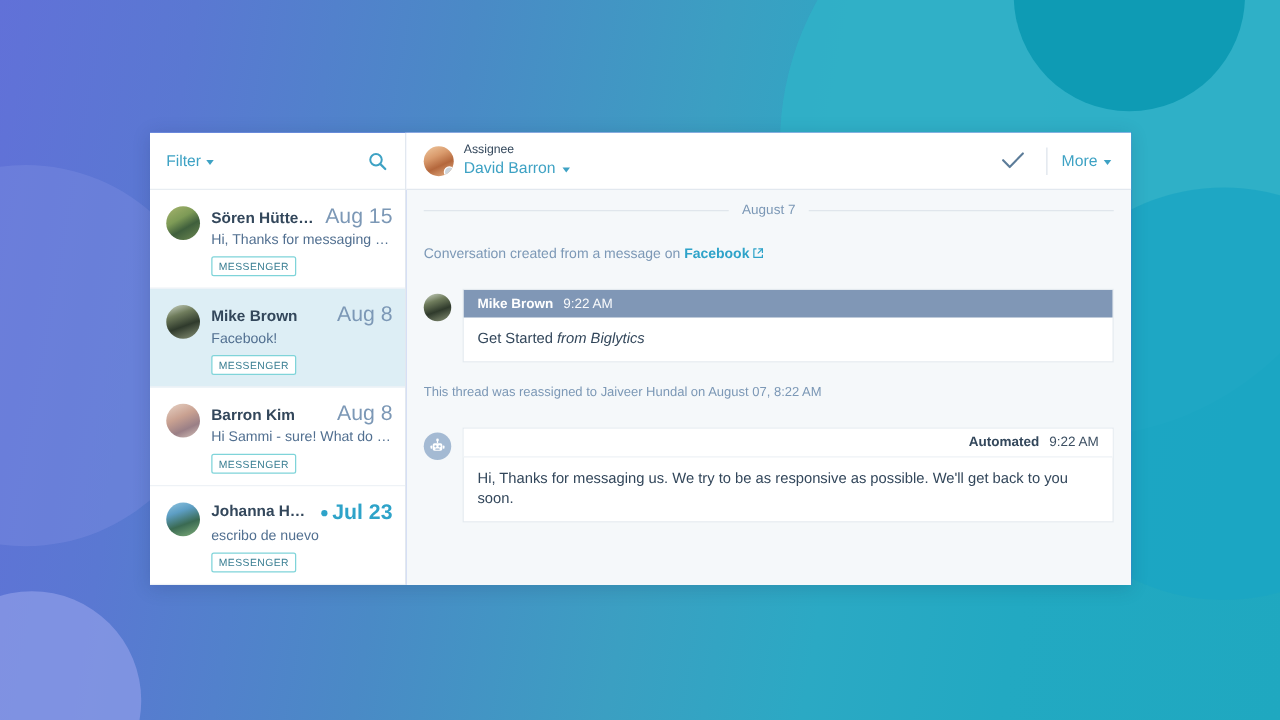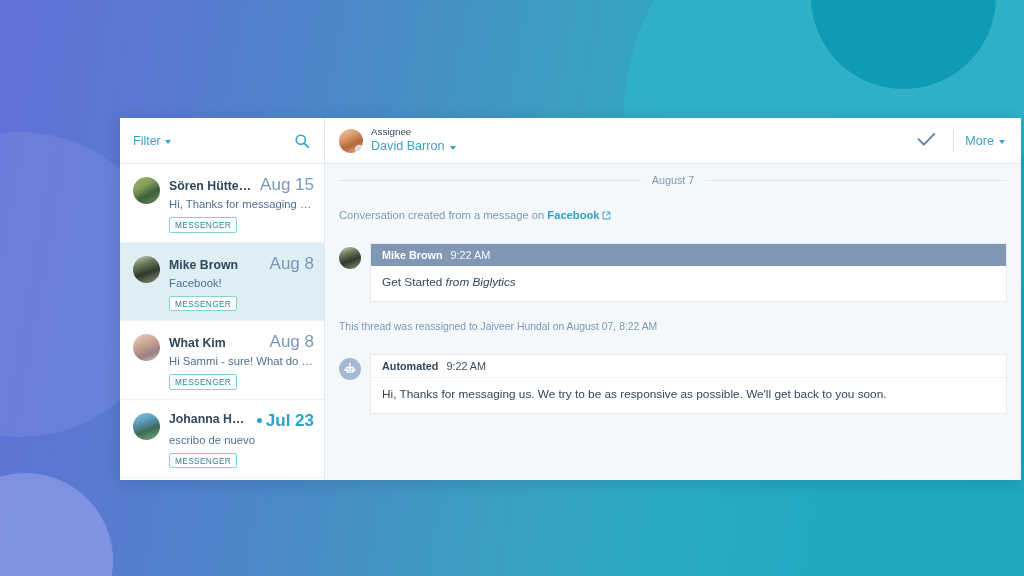--- a/index.html
+++ b/index.html
@@ -54,22 +54,22 @@
   #blob-purple-bottom {
     width: 175px; height: 175px;
     left: -62px; bottom: -72px;
     background: #8e9ce8;
     opacity: .72;
   }
 
   
   #app-window {
     position: absolute;
-    left: 120px; top: 118px;
-    width: 901px; height: 362px;
+    left: 120px; top: 106px;
+    width: 785px; height: 362px;
     background: #1d4ed8;
     box-shadow: 0 2px 14px rgba(20,40,80,.18);
     display: flex;
     overflow: hidden;
   }
 
   
   #sidebar {
     width: 205px;
     flex: 0 0 205px;
@@ -205,20 +205,21 @@
     font-size: 12.6px;
     color: #3ea2c4;
     line-height: 1.25;
     display: flex;
     align-items: center;
     gap: 5px;
   }
   #header-actions {
     margin-left: auto;
     display: flex;
+    align-items: center;
     gap: 11px;
   }
   #check-button { cursor: pointer; line-height: 0; padding: 2px 6px; }
   .vsep { width: 1px; height: 22px; background: #dde4eb; }
   #more-button {
     display: flex;
     align-items: center;
     gap: 5px;
     color: #3ea2c4;
     font-size: 12.6px;
@@ -281,20 +282,21 @@
     font-size: 10.8px;
   }
   .bubble-head.slate {
     background: #8097b6;
     color: #ffffff;
   }
   .bubble-head.plain {
     background: #ffffff;
     color: #33475b;
     border-bottom: 1px solid #eef2f6;
+    justify-content: flex-end;
   }
   .bubble-author { font-weight: bold; }
   .bubble-time { font-weight: normal; opacity: .95; }
   .bubble-body {
     padding: 9px 11px 10px;
     font-size: 11.8px;
     color: #33475b;
     line-height: 1.35;
   }
   .bubble-body em { font-style: italic; }
@@ -376,21 +378,21 @@
           </div>
           <div class="conv-preview">Facebook!</div>
           <span class="badge">MESSENGER</span>
         </div>
       </div>
 
       <div class="conv-item">
         <div class="avatar ph-sammi"></div>
         <div class="conv-body">
           <div class="conv-toprow">
-            <span class="conv-name">What Kim</span>
+            <span class="conv-name">Barron Kim</span>
             <span class="conv-meta">
               <span class="conv-date">Aug 8</span>
             </span>
           </div>
           <div class="conv-preview">Hi Sammi - sure! What do you need?</div>
           <span class="badge">MESSENGER</span>
         </div>
       </div>
 
       <div class="conv-item">

